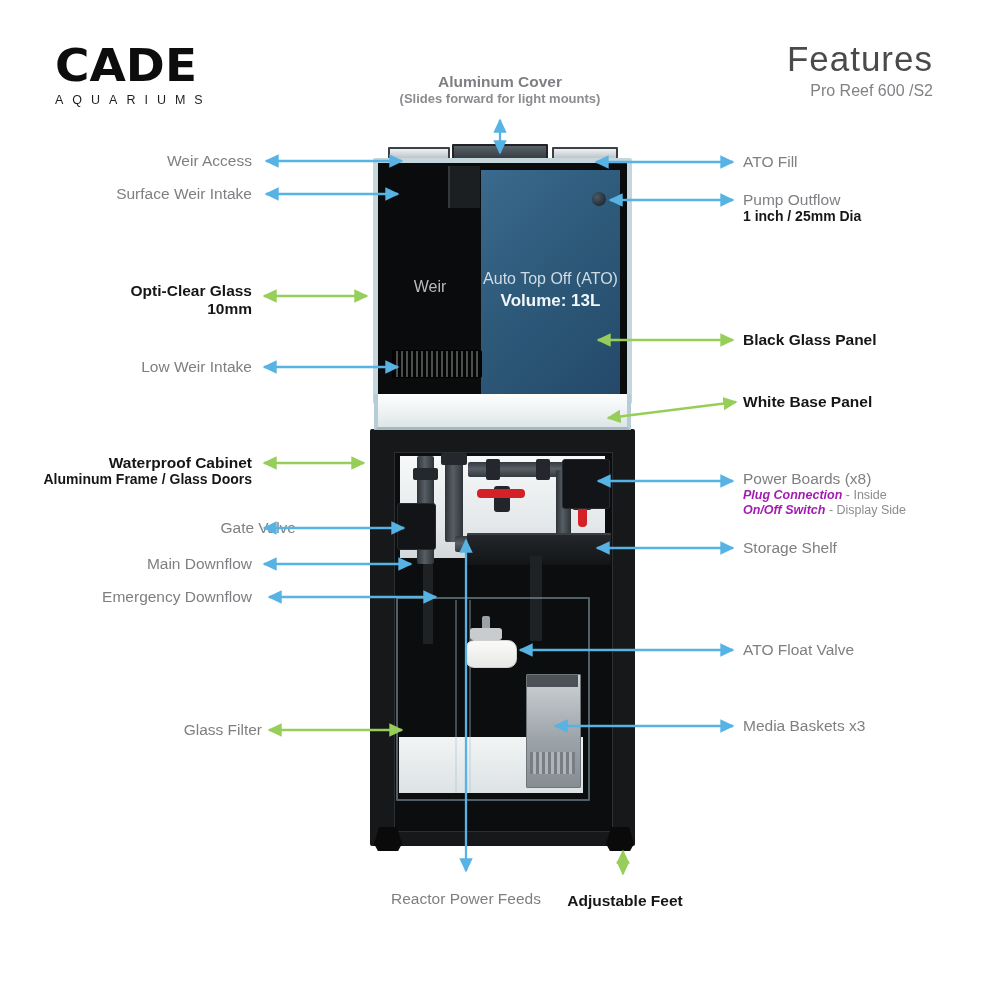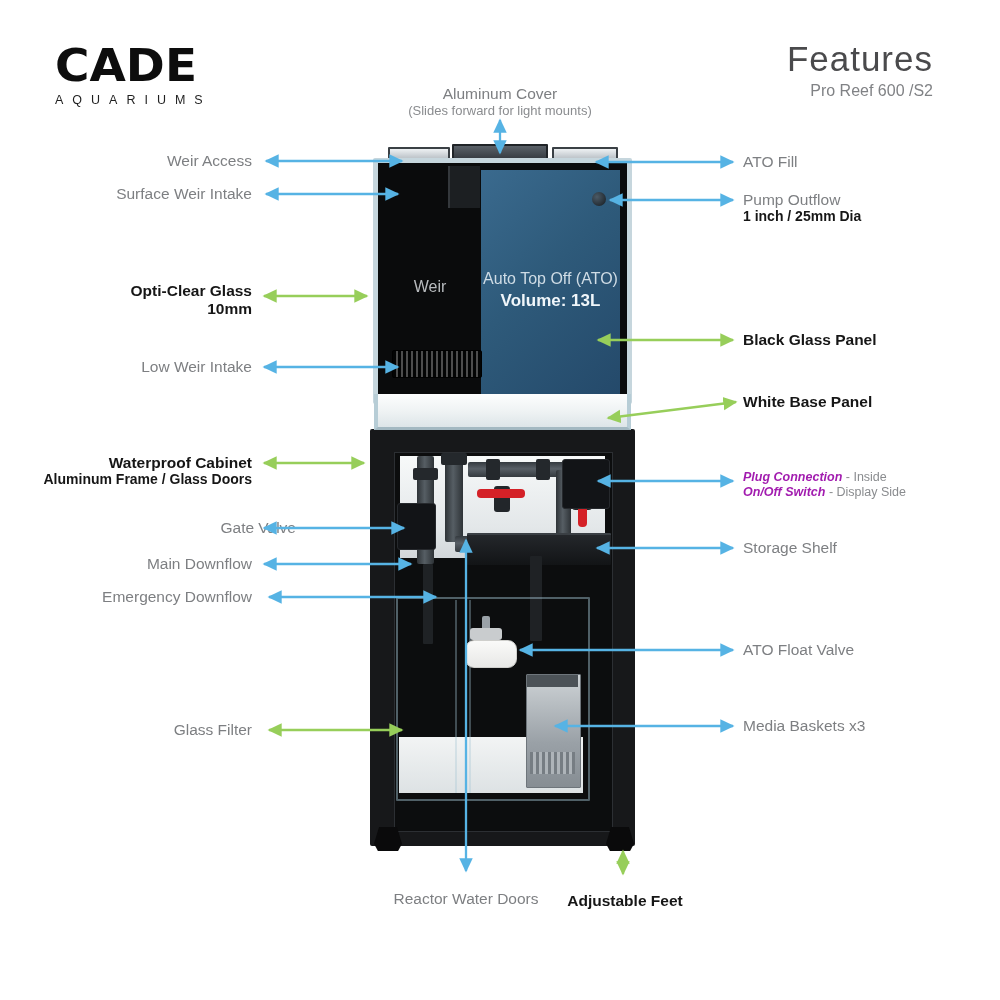--- a/index.html
+++ b/index.html
@@ -70,21 +70,21 @@
 
   <div class="abs" style="left:55px;top:42px;">
     <div class="logo-word">CADE</div>
     <div class="logo-tag">AQUARIUMS</div>
   </div>
   <div class="abs features-block" style="right:43px;top:40px;width:300px;">
     <div class="features-title">Features</div>
     <div class="features-sub">Pro Reef 600 /S2</div>
   </div>
 
-  <div class="abs center-txt" style="left:350px;top:85px;width:300px;">
+  <div class="abs center-txt" style="left:350px;top:73px;width:300px;font-weight:bold;">
     <div class="lbl">Aluminum Cover</div>
     <div class="sub-gray">(Slides forward for light mounts)</div>
   </div>
 
   <div class="abs left-col lbl" style="top:152px;">Weir Access</div>
   <div class="abs left-col lbl" style="top:185px;">Surface Weir Intake</div>
   <div class="abs left-col" style="top:282px;">
     <div class="lbl bold"></div>
   </div>
   <div class="abs left-col" style="top:282px;">
@@ -92,39 +92,40 @@
     <div class="lbl bold">10mm</div>
   </div>
   <div class="abs left-col lbl" style="top:358px;">Low Weir Intake</div>
   <div class="abs left-col" style="top:454px;">
     <div class="lbl bold">Waterproof Cabinet</div>
     <div class="sub-bold">Aluminum Frame / Glass Doors</div>
   </div>
   <div class="abs left-col lbl" style="top:519px;padding-left:44px;">Gate Valve</div>
   <div class="abs left-col lbl" style="top:555px;">Main Downflow</div>
   <div class="abs left-col lbl" style="top:588px;">Emergency Downflow</div>
-  <div class="abs left-col lbl" style="top:721px;">Glass Filter</div>
+  <div class="abs left-col lbl" style="top:721px;padding-left:10px;">Glass Filter</div>
 
   <div class="abs right-col lbl" style="top:153px;">ATO Fill</div>
   <div class="abs right-col" style="top:191px;">
     <div class="lbl">Pump Outflow</div>
     <div class="sub-bold">1 inch / 25mm Dia</div>
   </div>
   <div class="abs right-col lbl bold" style="top:331px;">Black Glass Panel</div>
   <div class="abs right-col lbl bold" style="top:393px;">White Base Panel</div>
   <div class="abs right-col" style="top:470px;">
+    <div class="lbl">Power Boards (x8)</div>
     <div class="detail-line"><b>Plug Connection</b><span class="rest"> - Inside</span></div>
     <div class="detail-line"><b>On/Off Switch</b><span class="rest"> - Display Side</span></div>
   </div>
   <div class="abs right-col lbl" style="top:539px;">Storage Shelf</div>
   <div class="abs right-col lbl" style="top:641px;">ATO Float Valve</div>
   <div class="abs right-col lbl" style="top:717px;">Media Baskets x3</div>
 
   <div class="abs center-txt" style="left:316px;top:890px;width:300px;">
-    <div class="lbl">Reactor Water Doors</div>
+    <div class="lbl">Reactor Power Feeds</div>
   </div>
   <div class="abs center-txt lbl bold" style="left:545px;top:892px;width:160px;">Adjustable Feet</div>
 
   <div class="abs cover-side" style="left:388px;top:147px;width:58px;height:14px;"></div>
   <div class="abs cover-center" style="left:452px;top:144px;width:92px;height:20px;"></div>
   <div class="abs cover-side" style="left:552px;top:147px;width:62px;height:14px;"></div>
 
   <div class="abs tank-glass" style="left:373px;top:158px;width:249px;height:236px;"></div>
   <div class="abs" style="left:481px;top:170px;width:139px;height:230px;background:linear-gradient(135deg,#3a6a8e 0%,#2e5a7a 45%,#24496a 100%);z-index:3;"></div>
   <div class="abs" style="left:448px;top:166px;width:30px;height:42px;background:#1c1f22;border-left:2px solid #34383c;z-index:3;"></div>

